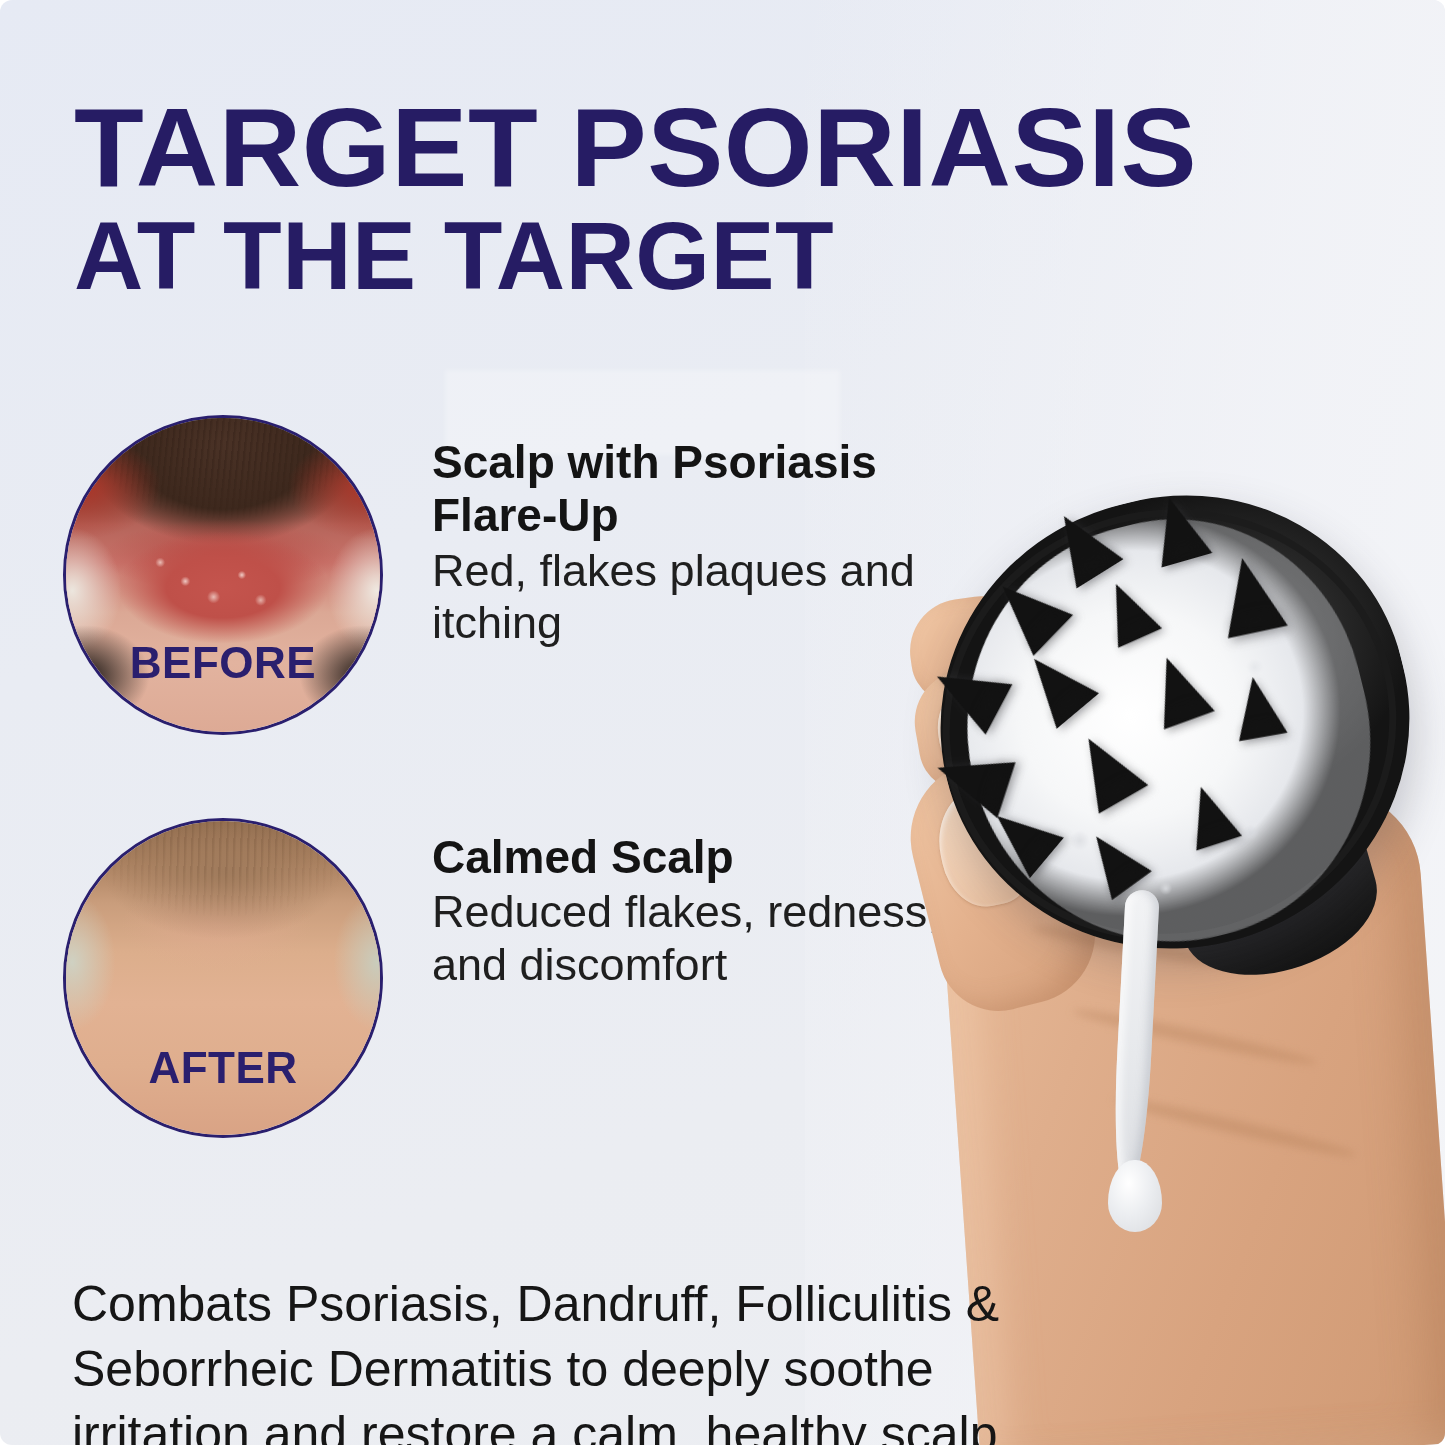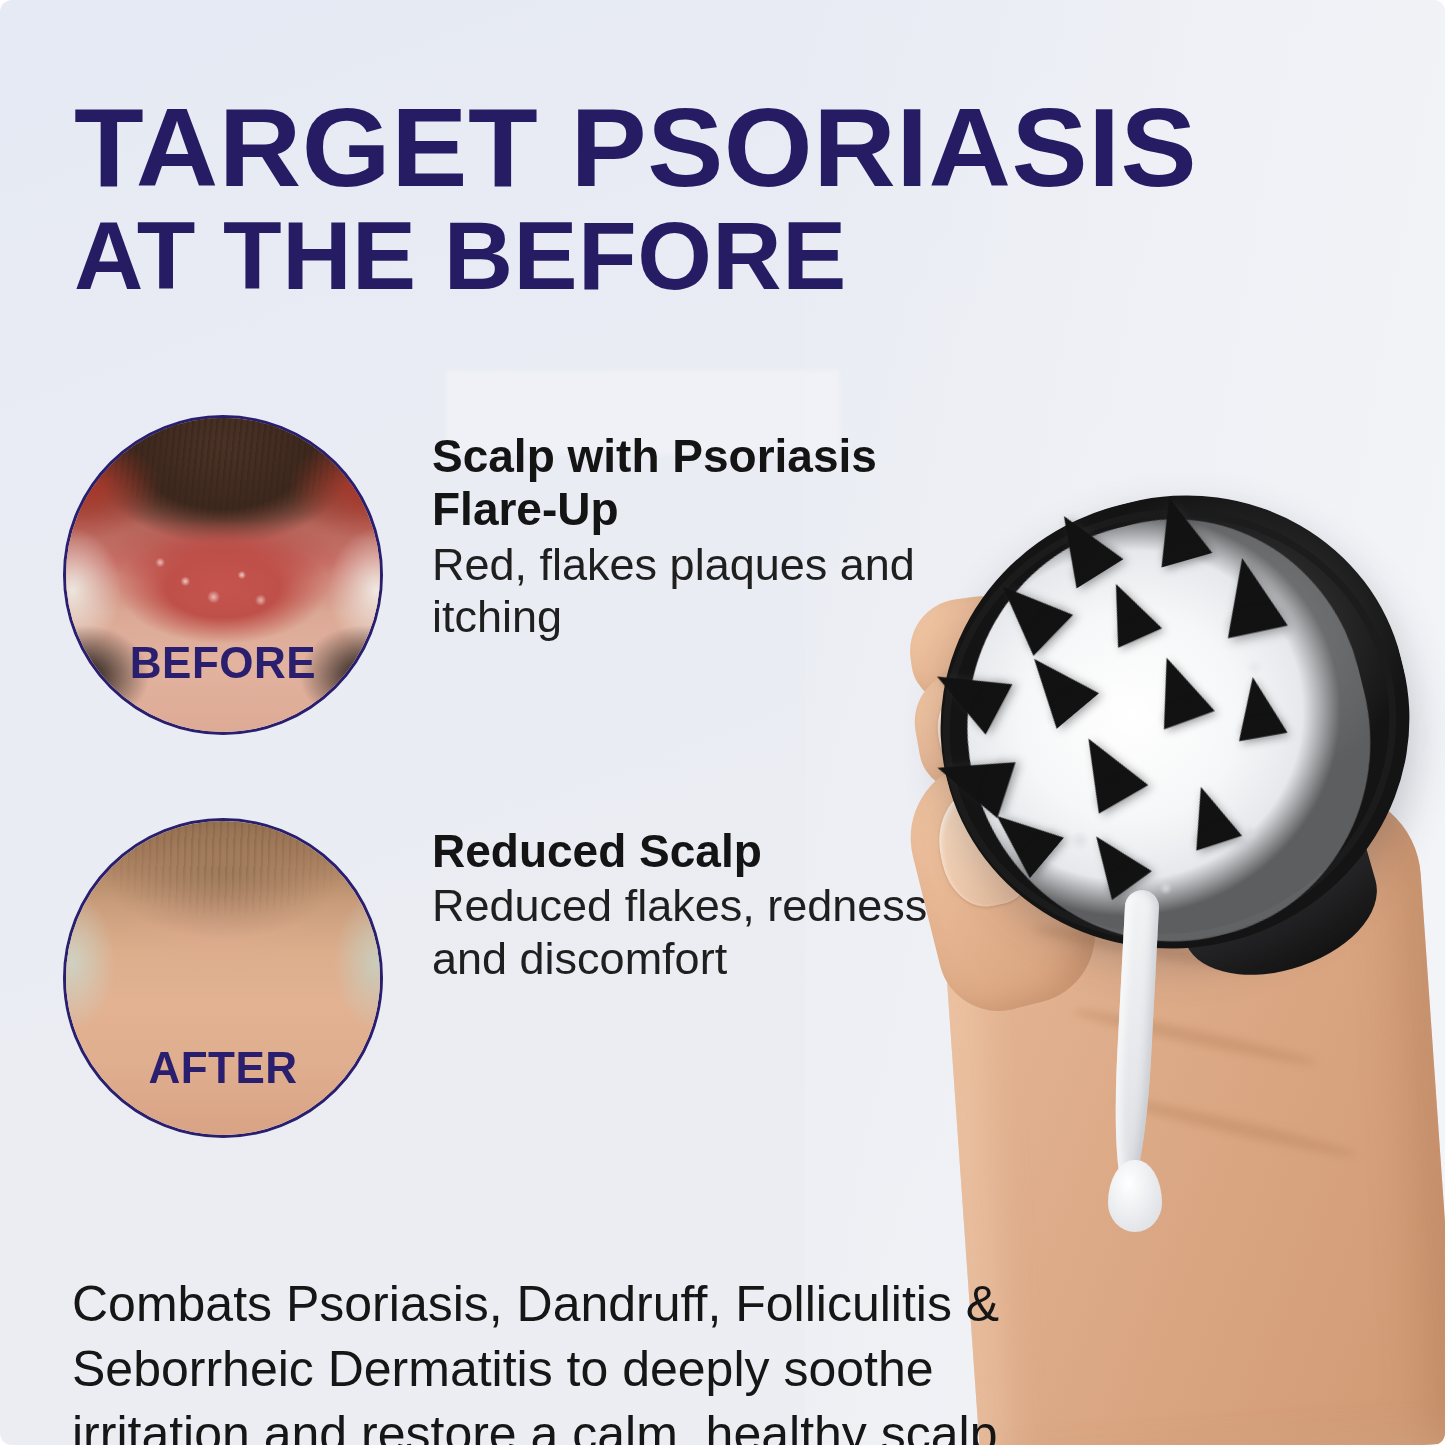--- a/index.html
+++ b/index.html
@@ -151,21 +151,21 @@
     width: 520px;
     color: #1b1b1b;
   }
   #feature-1 { top: 430px; }
   #feature-2 { top: 825px; }
 
   .feature-title {
     font-size: 46px;
     line-height: 1.16;
     font-weight: 700;
-    margin: 0 0 2px 0;
+    margin: 6px 0 2px 0;
     color: #141414;
   }
   .feature-desc {
     font-size: 45px;
     line-height: 1.17;
     font-weight: 400;
     margin: 0;
     color: #1f1f1f;
   }
 
@@ -313,40 +313,40 @@
 </head>
 <body>
 
 <div id="stage">
 
   <div class="bg-wash-right"></div>
   <div class="bg-panel"></div>
 
   <div class="headline">
     <span class="headline-l1">TARGET PSORIASIS</span>
-    <span class="headline-l2">AT THE BEFORE</span>
+    <span class="headline-l2">AT THE TARGET</span>
   </div>
 
   <div class="circle" id="circle-before">
     <div class="photo ph-before"></div>
     <div class="ba-label">BEFORE</div>
   </div>
 
   <div class="circle" id="circle-after">
     <div class="photo ph-after"></div>
     <div class="ba-label">AFTER</div>
   </div>
 
   <div class="feature" id="feature-1">
     <p class="feature-title">Scalp with Psoriasis Flare-Up</p>
     <p class="feature-desc">Red, flakes plaques and itching</p>
   </div>
 
   <div class="feature" id="feature-2">
-    <p class="feature-title">Reduced Scalp</p>
+    <p class="feature-title">Calmed Scalp</p>
     <p class="feature-desc">Reduced flakes, redness, and discomfort</p>
   </div>
 
   <div id="product">
     <div class="forearm"></div>
     <div class="knuckle" id="knuckle-2"></div>
     <div class="knuckle" id="knuckle-1"></div>
     <div class="thumb"></div>
     <div class="nail" id="nail-2"></div>
     <div class="nail" id="nail-1"></div>

